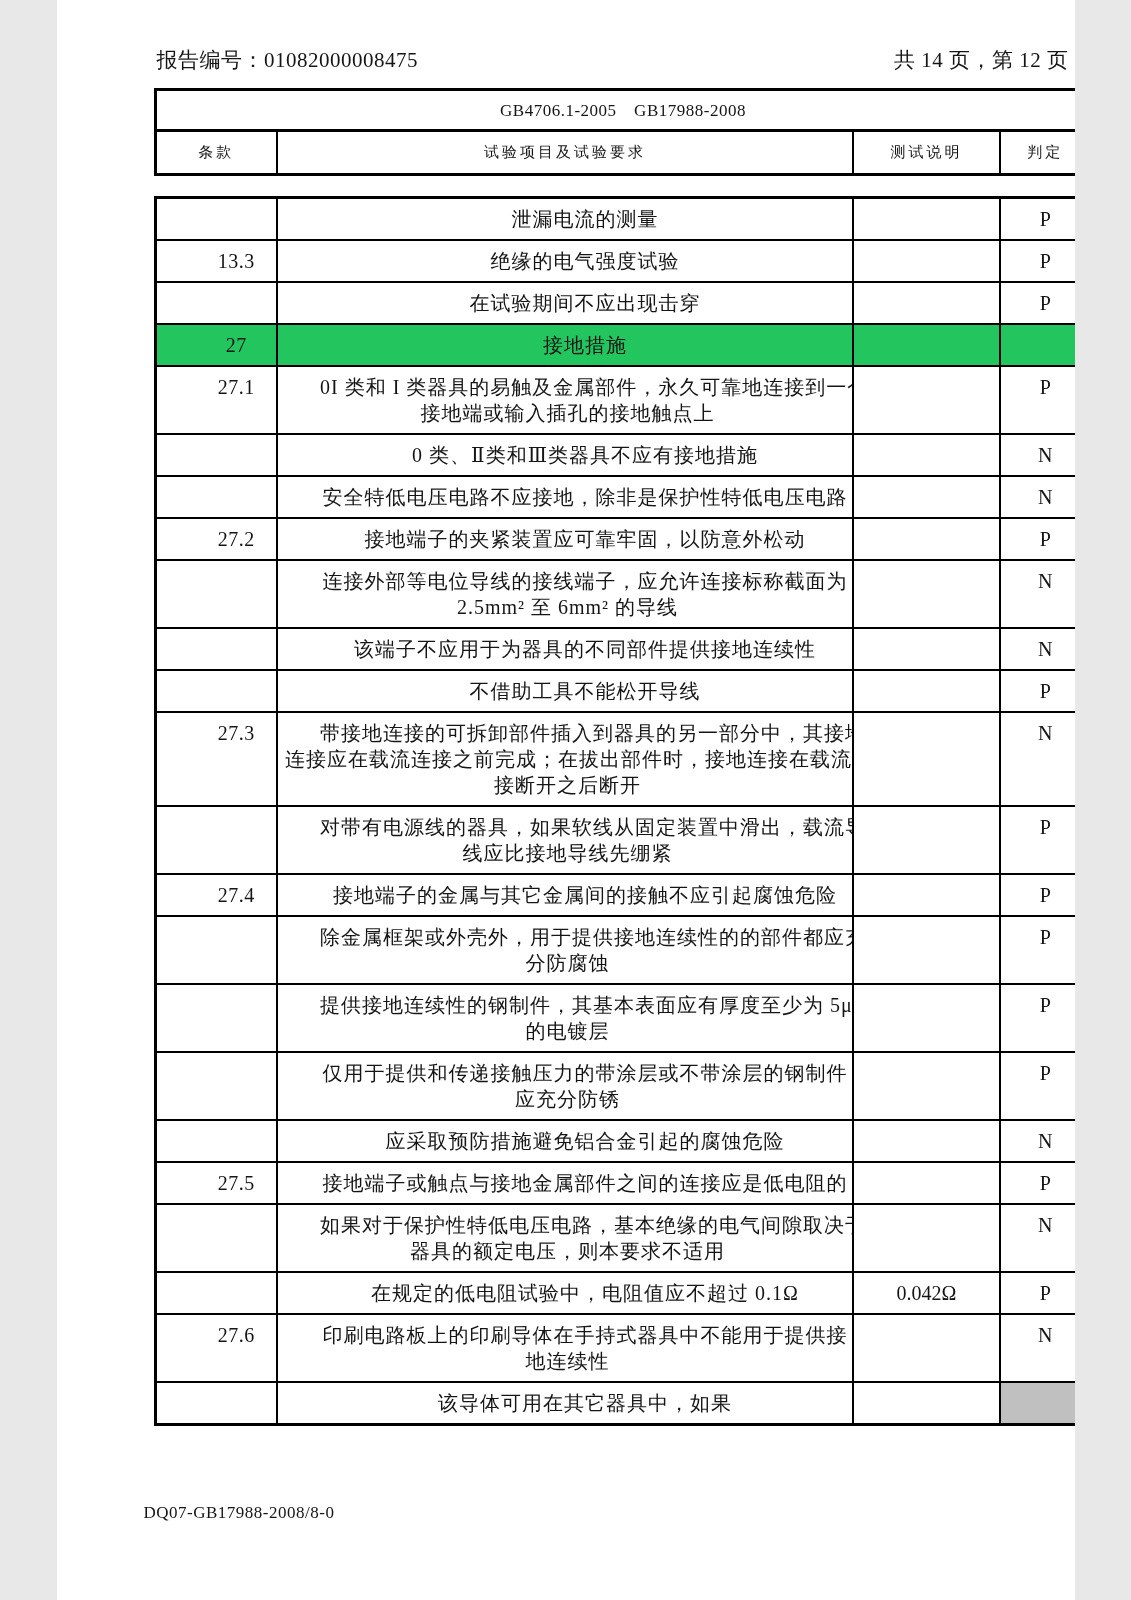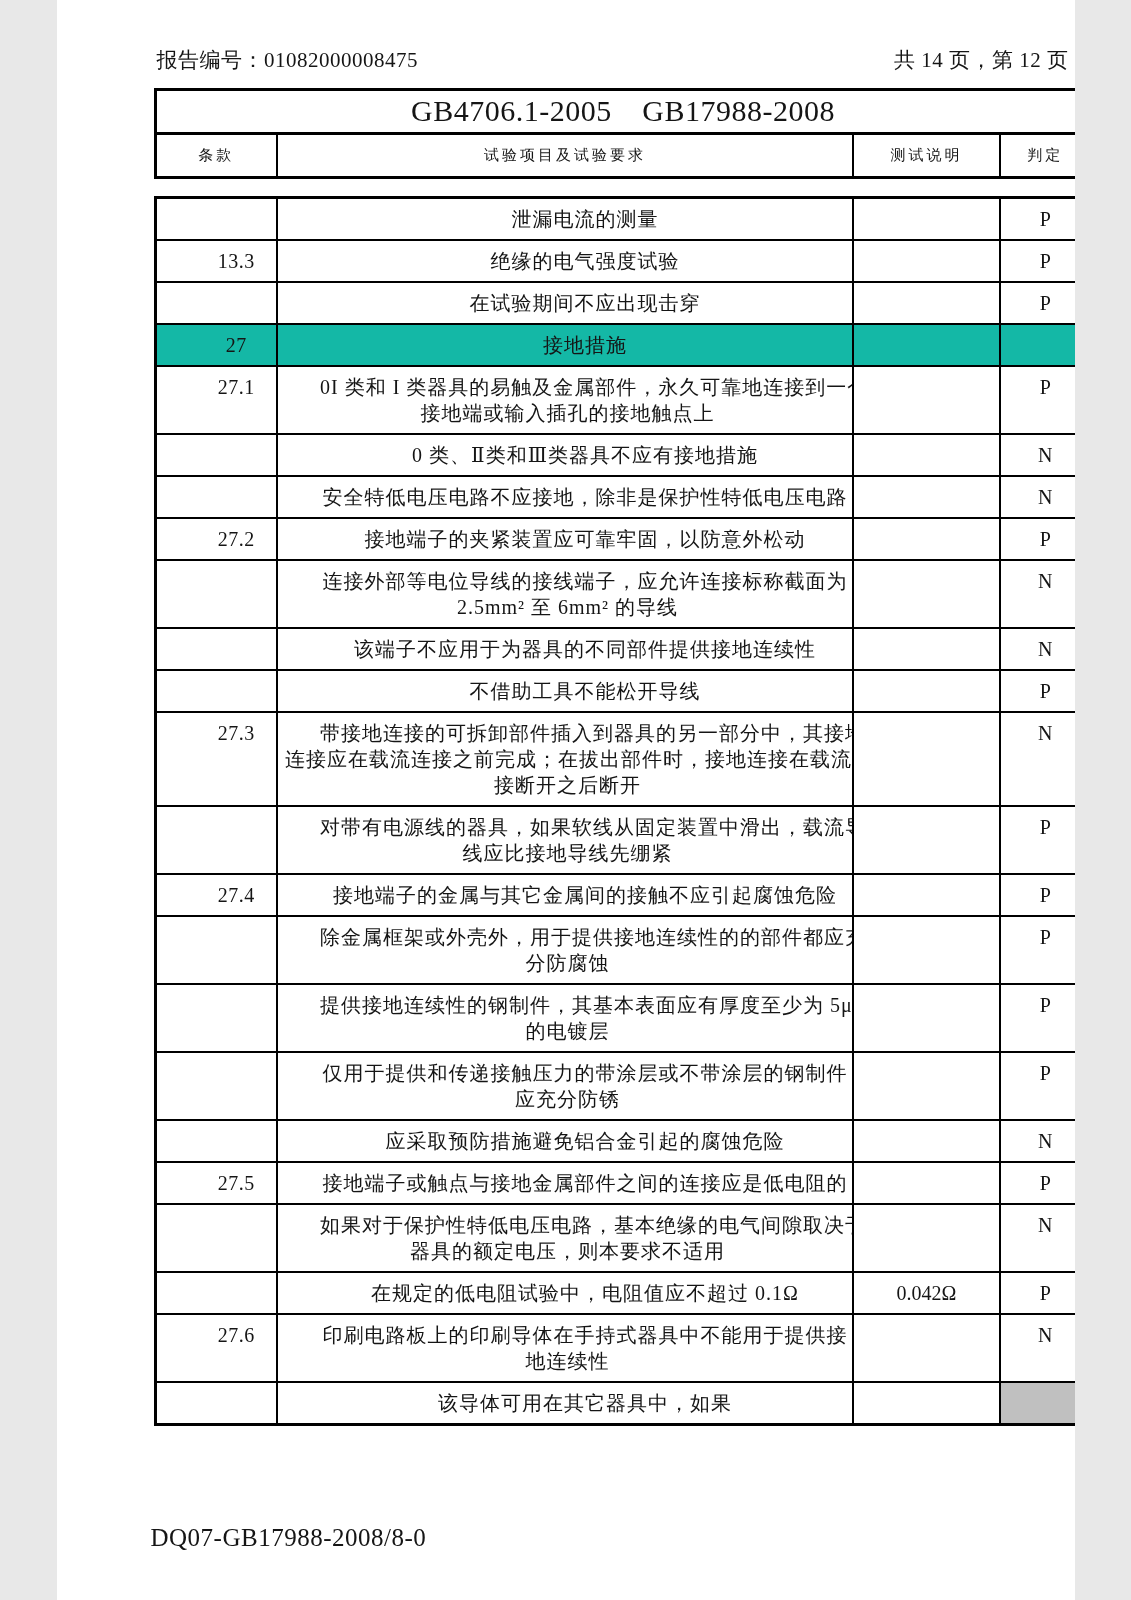--- a/index.html
+++ b/index.html
@@ -26,21 +26,21 @@
   }
   table { border-collapse: collapse; table-layout: fixed; }
   .head-table {
     position: absolute;
     left: 97px;
     top: 88px;
     width: 936px;
     border: 3px solid #000;
   }
   .head-table td { border: 2px solid #000; text-align: center; vertical-align: middle; }
-  .title-cell { height: 41px; font-size: 30px; letter-spacing: 0.5px; border-bottom-width: 3px !important; margin-top: 16px; }
+  .title-cell { height: 41px; font-size: 17px; letter-spacing: 0.5px; border-bottom-width: 3px !important; margin-top: 16px; }
   .colhead-row td { height: 44px; font-size: 15px; letter-spacing: 3px; }
   .body-table {
     position: absolute;
     left: 97px;
     top: 196px;
     width: 936px;
     border: 3px solid #000;
   }
   .body-table td {
     border: 2px solid #000;
@@ -48,29 +48,28 @@
     font-size: 20px;
     line-height: 26px;
     padding: 7px 4px;
   }
   td.clause { text-align: center; letter-spacing: 0.5px; padding-left: 44px; }
   td.req { text-align: left; padding-left: 7px; padding-right: 2px; overflow: hidden; letter-spacing: 1px; }
   td.req .line { white-space: nowrap; text-align: center; }
   td.req .line.first { text-indent: 35px; }
   td.remark { text-align: center; }
   td.verdict { text-align: center; }
-  tr.shaded td { background: #14b8a6; }
+  tr.shaded td { background: #22c55e; }
   td.vshaded { background: #c0c0c0; }
   .footer {
     position: absolute;
-    left: 94px;
+    left: 87px;
     top: 1503px;
-    font-size: 25px;
+    font-size: 17px;
     letter-spacing: 0.5px;
-    margin-top: 21px;
   }
 </style>
 </head>
 <body>
 
 <div class="page">
 
   <div class="topbar">
     <span>报告编号：01082000008475</span>
     <span>共 14 页，第 12 页</span>

